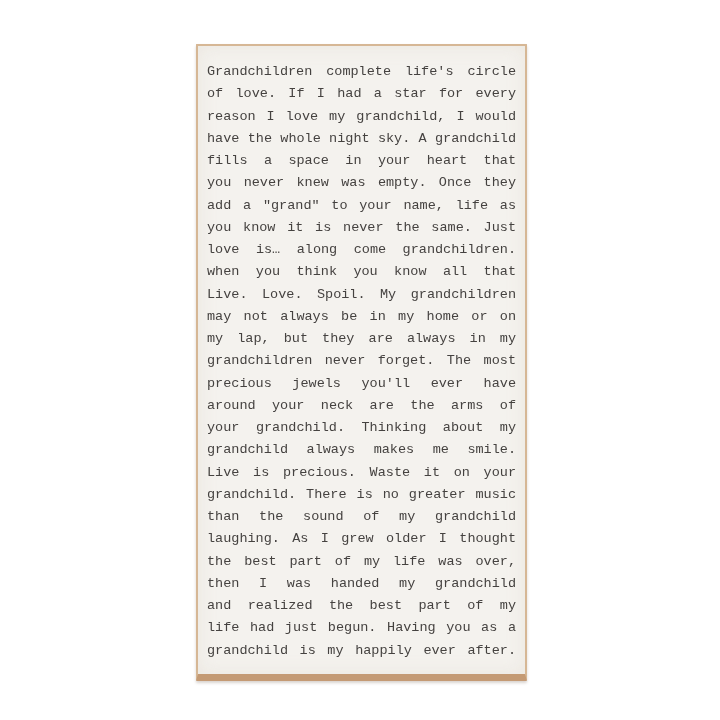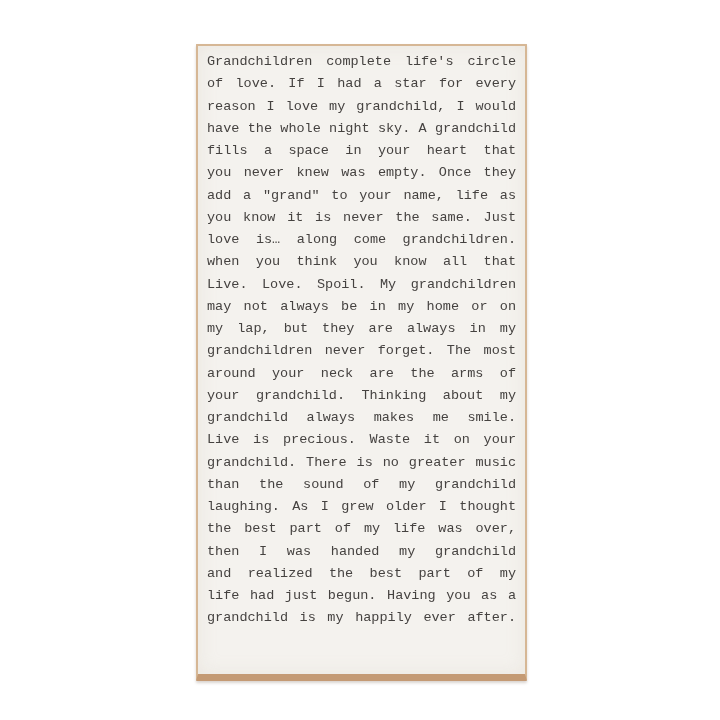--- a/index.html
+++ b/index.html
@@ -26,21 +26,21 @@
     height: 637px;
     box-sizing: border-box;
     background: var(--sign-bg, #f4f2ee);
     border: 2px solid var(--sign-border, #d6b795);
     border-bottom: 7px solid var(--sign-edge, #c49a74);
     border-radius: 1px;
     box-shadow: 0 2px 3px rgba(170, 158, 148, 0.45),
                 inset 0 0 18px rgba(210, 200, 185, 0.25);
   }
   .sign-text {
-    padding: 5px 9px 0 9px;
+    padding: 15px 9px 0 9px;
   }
   .text-line {
     font-size: 13.5px;
     line-height: 22.25px;
     color: var(--text-color, #454240);
     text-align: justify;
     text-align-last: justify;
     white-space: normal;
     letter-spacing: 0;
   }
@@ -58,20 +58,21 @@
         <div class="text-line">fills a space in your heart that</div>
         <div class="text-line">you never knew was empty. Once they</div>
         <div class="text-line">add a "grand" to your name, life as</div>
         <div class="text-line">you know it is never the same. Just</div>
         <div class="text-line">love is… along come grandchildren.</div>
         <div class="text-line">when you think you know all that</div>
         <div class="text-line">Live. Love. Spoil. My grandchildren</div>
         <div class="text-line">may not always be in my home or on</div>
         <div class="text-line">my lap, but they are always in my</div>
         <div class="text-line">grandchildren never forget. The most</div>
+        <div class="text-line">precious jewels you'll ever have</div>
         <div class="text-line">around your neck are the arms of</div>
         <div class="text-line">your grandchild. Thinking about my</div>
         <div class="text-line">grandchild always makes me smile.</div>
         <div class="text-line">Live is precious. Waste it on your</div>
         <div class="text-line">grandchild. There is no greater music</div>
         <div class="text-line">than the sound of my grandchild</div>
         <div class="text-line">laughing. As I grew older I thought</div>
         <div class="text-line">the best part of my life was over,</div>
         <div class="text-line">then I was handed my grandchild</div>
         <div class="text-line">and realized the best part of my</div>

